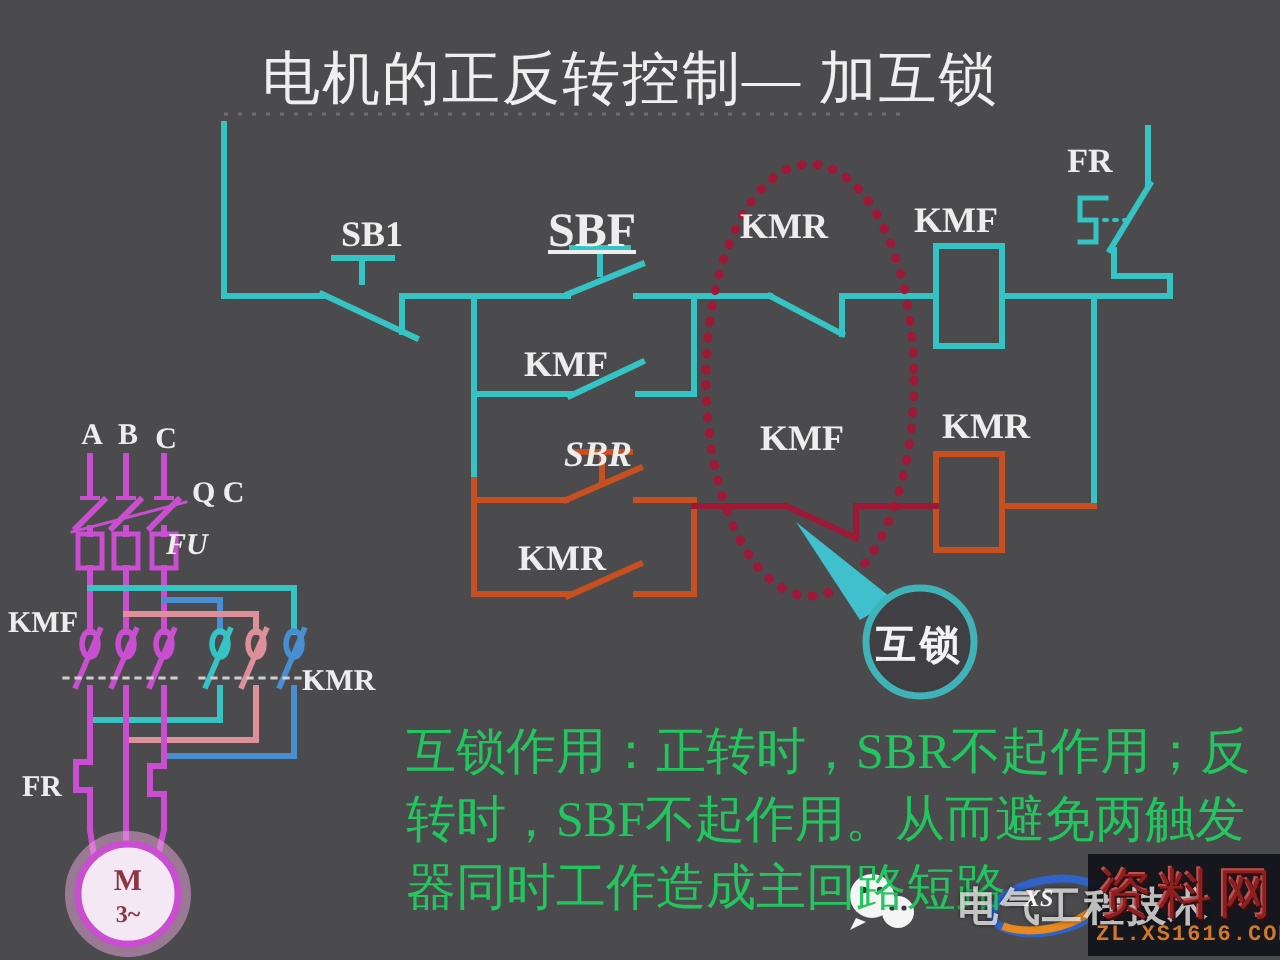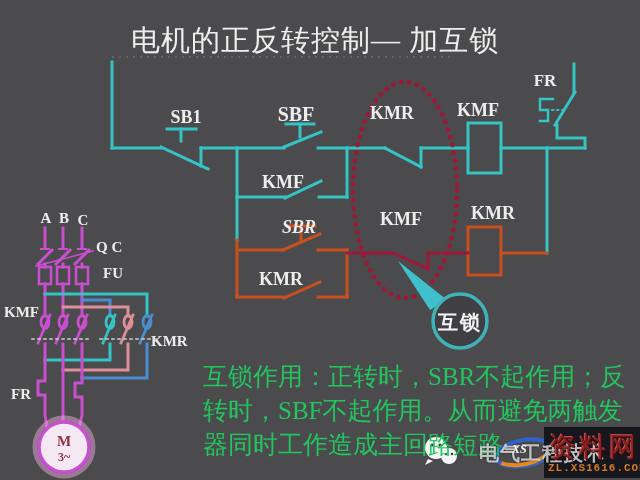--- a/index.html
+++ b/index.html
@@ -224,36 +224,36 @@
       <circle cx="432" cy="445" r="1.6" fill="#3a3a3c"></circle>
       <circle cx="440" cy="445" r="1.6" fill="#3a3a3c"></circle>
       <circle cx="446" cy="454" r="1.3" fill="#3a3a3c"></circle>
       <circle cx="452" cy="454" r="1.3" fill="#3a3a3c"></circle>
     </g>
   </svg>
 
   <div id="title">电机的正反转控制— 加互锁</div>
 
   <span class="lbl" style="left:186px;top:108px;font-size:18px;">SB1</span>
-  <span class="lbl" style="left:296px;top:104px;font-size:20px;">SBF</span>
+  <span class="lbl" style="left:296px;top:104px;font-size:24px;text-decoration:underline;">SBF</span>
   <span class="lbl" style="left:392px;top:104px;font-size:18px;">KMR</span>
   <span class="lbl" style="left:478px;top:101px;font-size:18px;">KMF</span>
   <span class="lbl" style="left:545px;top:72px;font-size:17px;">FR</span>
   <span class="lbl" style="left:283px;top:173px;font-size:18px;">KMF</span>
   <span class="lbl" style="left:299px;top:218px;font-size:18px;font-style:italic;">SBR</span>
   <span class="lbl" style="left:281px;top:270px;font-size:18px;">KMR</span>
   <span class="lbl" style="left:401px;top:210px;font-size:18px;">KMF</span>
   <span class="lbl" style="left:493px;top:204px;font-size:18px;">KMR</span>
   <span id="interlock-label">互锁</span>
 
   <span class="lbl small" style="left:46px;top:211px;">A</span>
   <span class="lbl small" style="left:64px;top:211px;">B</span>
   <span class="lbl small" style="left:83px;top:213px;">C</span>
   <span class="lbl small left" style="left:96px;top:240px;">Q C</span>
-  <span class="lbl small left" style="left:103px;top:266px;">FU</span>
+  <span class="lbl small left" style="left:83px;top:266px;font-style:italic;">FU</span>
   <span class="lbl small left" style="left:4px;top:305px;">KMF</span>
   <span class="lbl small left" style="left:151px;top:334px;">KMR</span>
   <span class="lbl small left" style="left:11px;top:387px;">FR</span>
   <span class="motor-txt" style="left:64px;top:433px;font-size:15px;">M</span>
   <span class="motor-txt" style="left:64px;top:450px;font-size:12px;">3~</span>
 
   <div id="description">
     <div>互锁作用：正转时，SBR不起作用；反</div>
     <div>转时，SBF不起作用。从而避免两触发</div>
     <div>器同时工作造成主回路短路</div>

